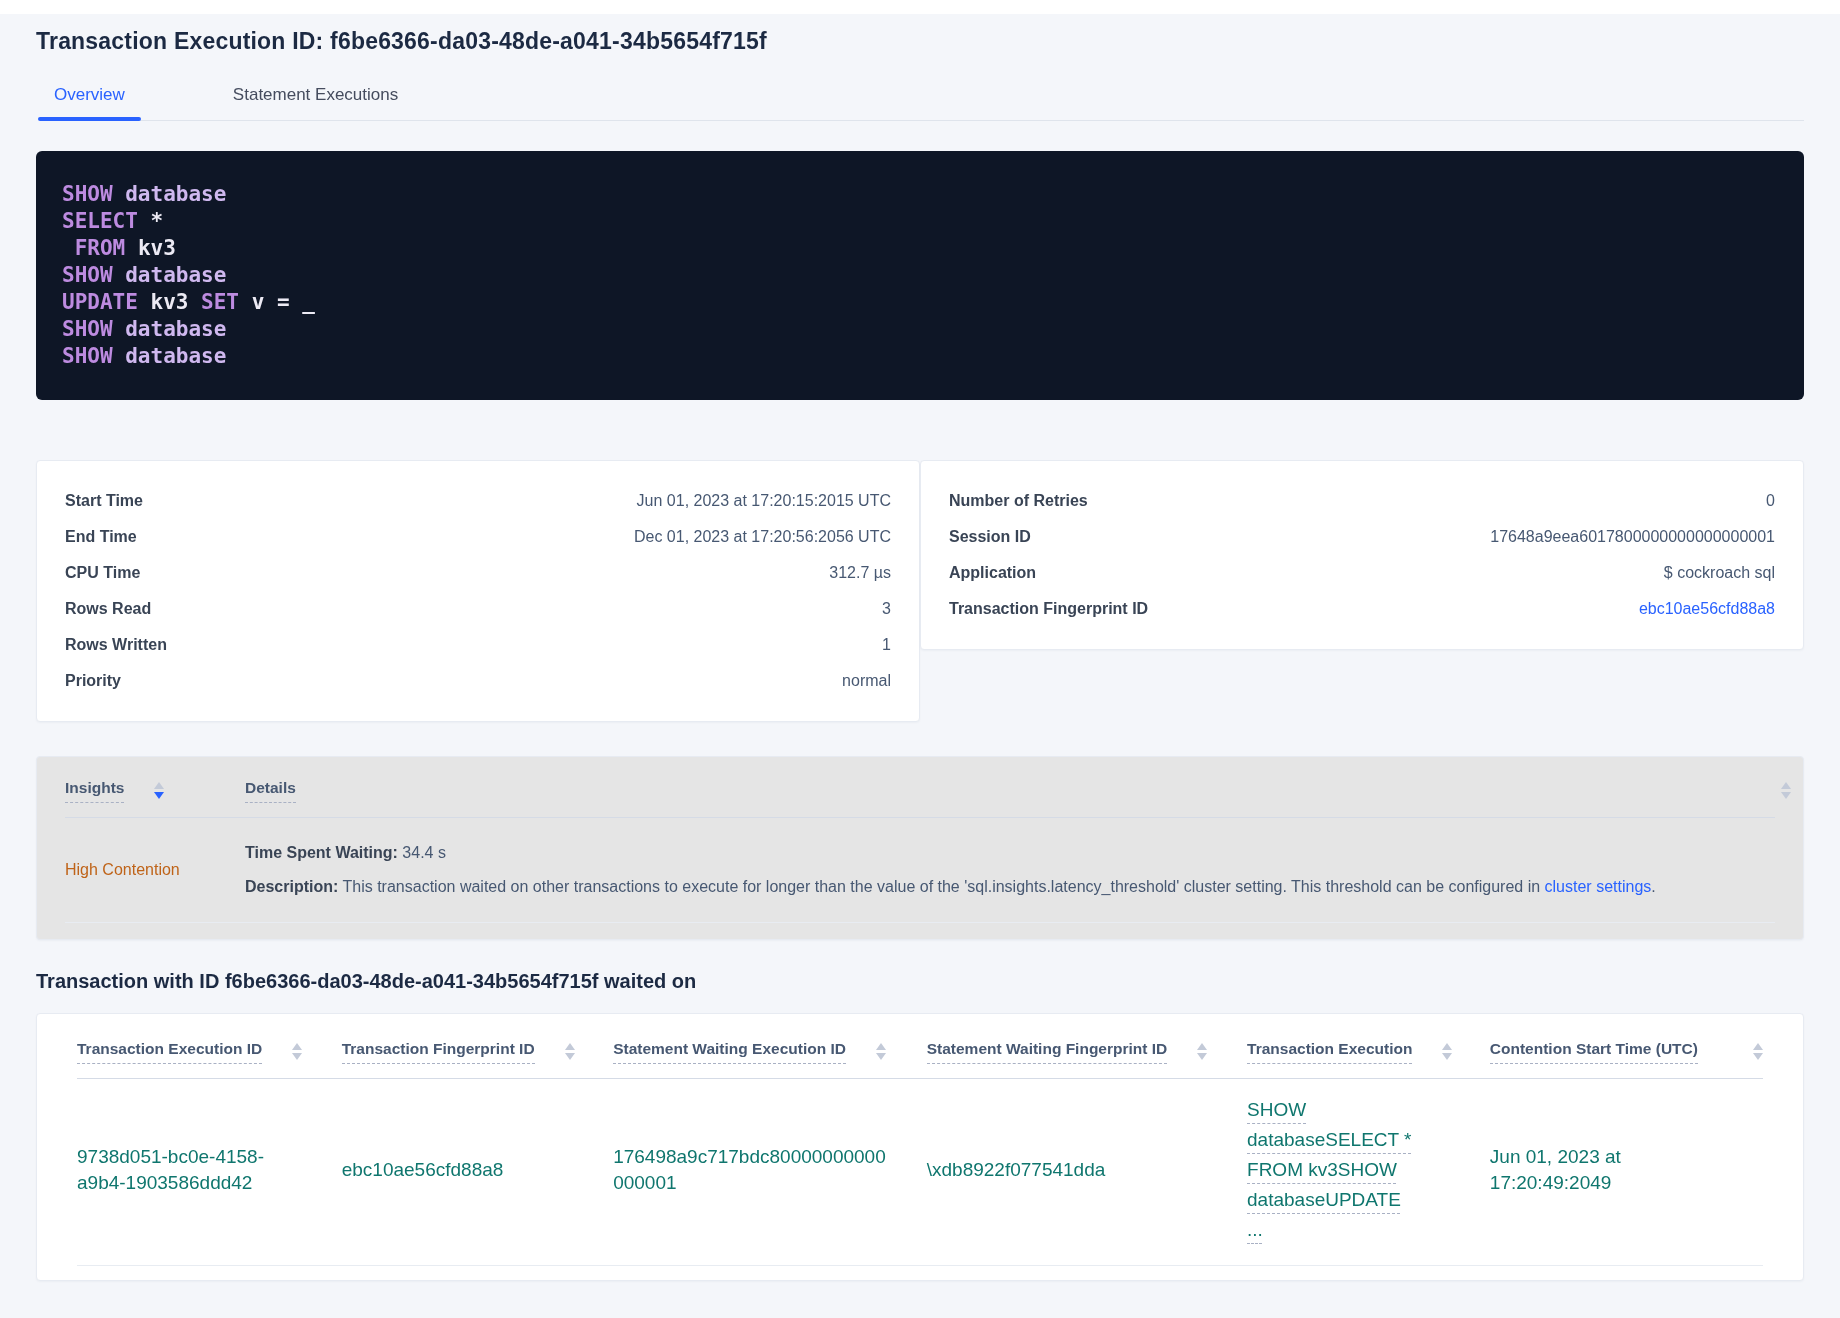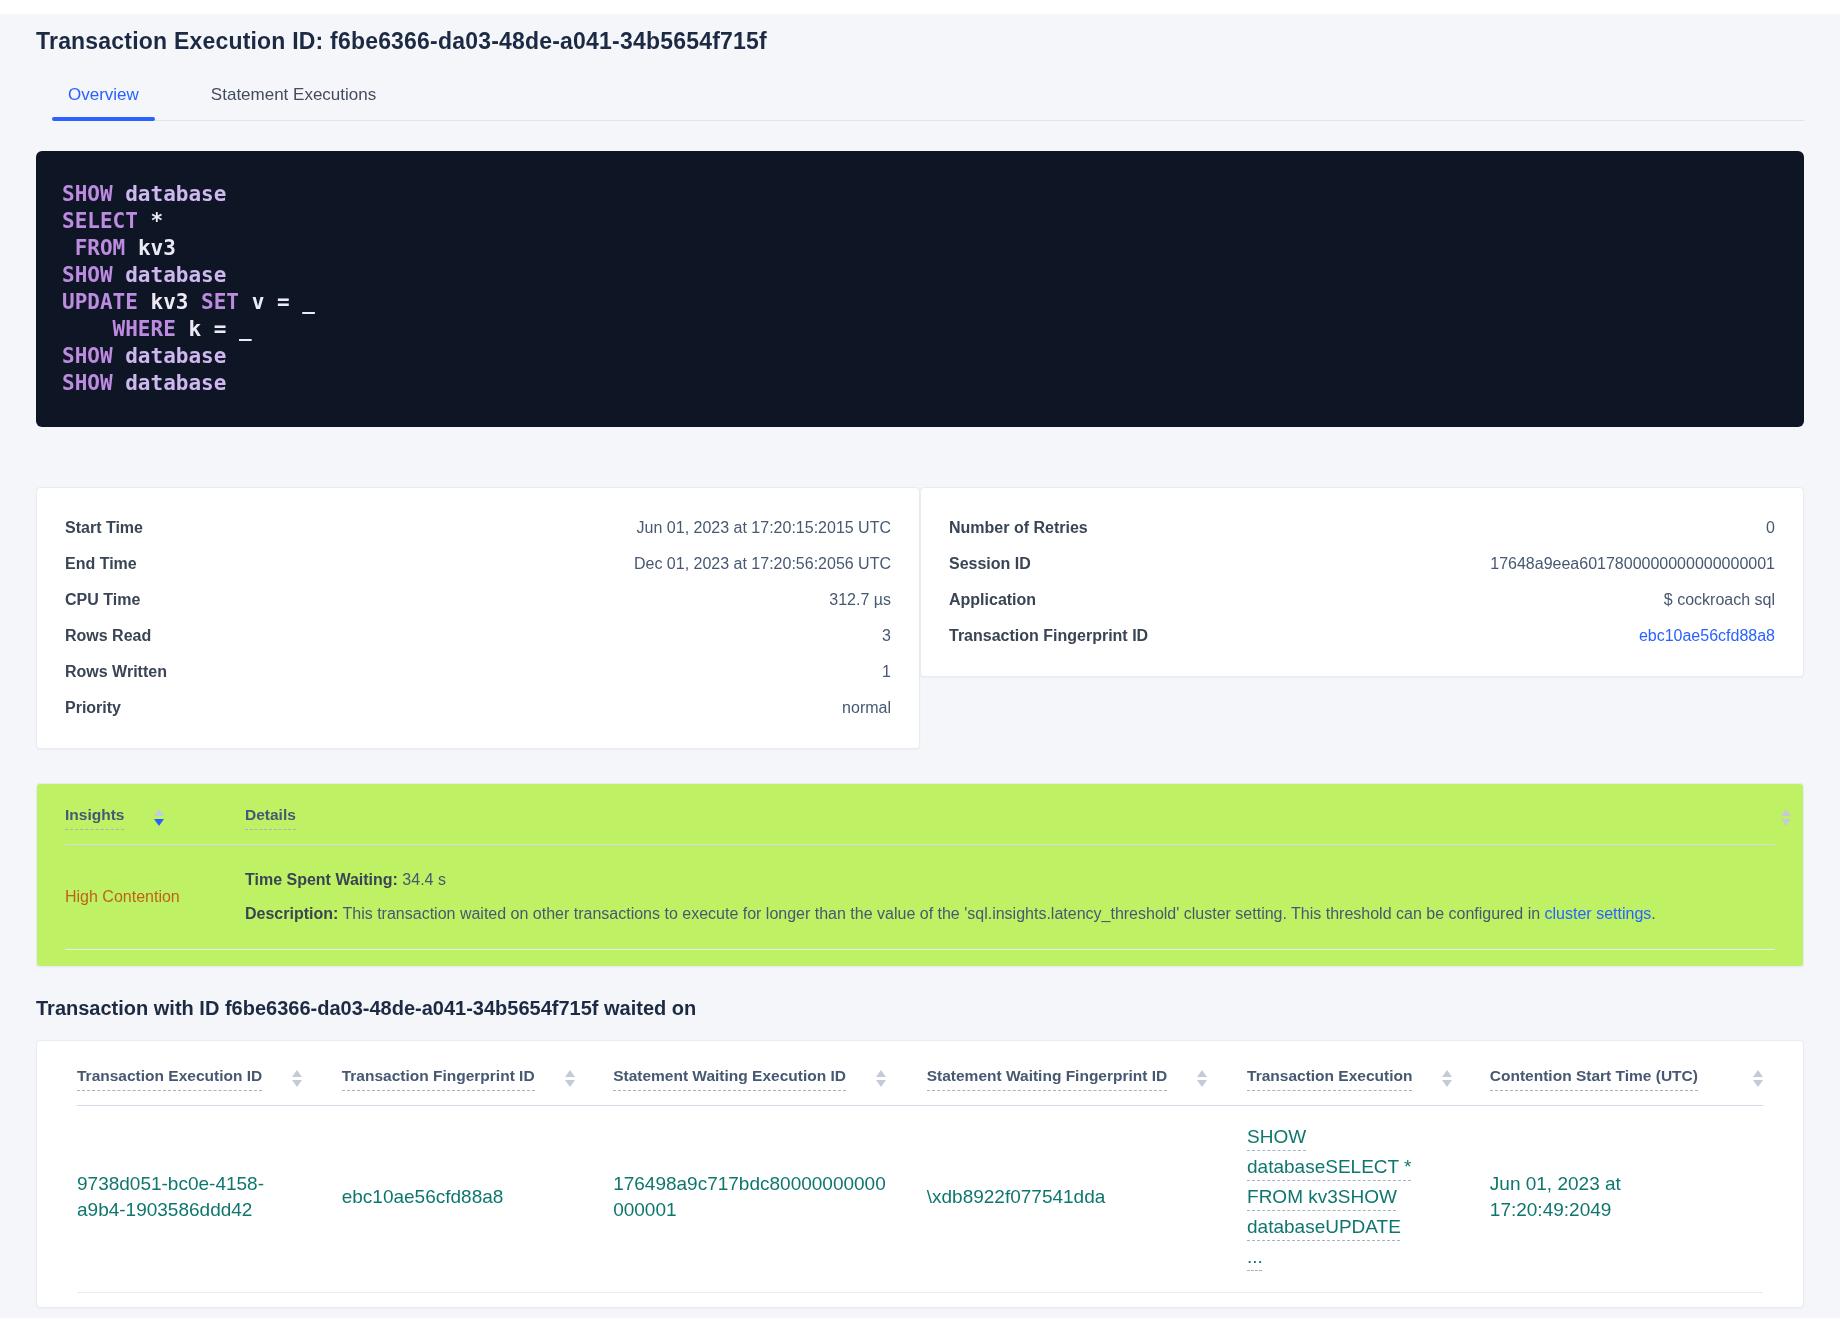--- a/index.html
+++ b/index.html
@@ -9,21 +9,21 @@
     background:#f4f6fa;
     color:#394455;
   }
   .top-strip { height:14px; background:#ffffff; }
   .container { padding:14px 36px 0 36px; }
 
   
   .page-title { font-size:23px; font-weight:bold; color:#1c2a43; letter-spacing:.2px; }
 
   
-  .tabs { display:flex; gap:72px; margin:30px 0 0 32px; border-bottom:1px solid #dfe4ec;text-align:right; }
+  .tabs { display:flex; gap:108px; margin:30px 0 0 18px; border-bottom:1px solid #dfe4ec;text-align:right; }
   .tab { position:relative; padding-bottom:15px; font-size:17px; color:#454c5e; cursor:pointer; }
   .tab.active { color:var(--accent); }
   .tab.active::after { content:''; position:absolute; left:-16px; right:-16px; bottom:-1px; height:4px; background:var(--accent); border-radius:2px; }
 
   
   .sql-box {
     margin-top:30px; background:var(--code-bg); border-radius:6px;
     padding:30px 26px; font-family:"DejaVu Sans Mono","Liberation Mono",monospace;
     font-size:21px; line-height:27px;
   }
@@ -45,21 +45,21 @@
 
   
   .sort-icon { display:inline-flex; flex-direction:column; gap:3px; align-items:center; }
   .tri-up { width:0; height:0; border-left:5.5px solid transparent; border-right:5.5px solid transparent; border-bottom:7px solid #c3cad8; }
   .tri-down { width:0; height:0; border-left:5.5px solid transparent; border-right:5.5px solid transparent; border-top:7px solid #c3cad8; }
   .tri-down.active { border-top-color:var(--accent); }
 
   .dashed-label { display:inline-block; padding-bottom:5px; border-bottom:1px dashed #a9b1c4; font-weight:bold; color:#475872; font-size:15.5px; cursor:default; }
 
   
-  .insights-card { margin-top:34px; background:#bef264; border:1px solid #e7ebf2; border-radius:4px; box-shadow:0 1px 2px rgba(35,49,76,.04); padding:0 28px 16px 28px; }
+  .insights-card { margin-top:34px; background:#e5e5e5; border:1px solid #e7ebf2; border-radius:4px; box-shadow:0 1px 2px rgba(35,49,76,.04); padding:0 28px 16px 28px; }
   .insights-header { display:grid; grid-template-columns:180px 1fr 24px; align-items:start; padding:22px 0 14px 0; border-bottom:1px solid #d5dbe6; }
   .insights-header .hcell { display:flex; align-items:flex-start; }
   .insights-header .sort-icon { margin-left:30px; margin-top:3px; }
   .insights-row { display:grid; grid-template-columns:180px 1fr 24px; padding:22px 0; border-bottom:1px solid #e8ecf2; }
   .insight-badge { align-self:center; color:var(--insight-orange); font-size:16px; }
   .insight-details { font-size:16px; line-height:26px; color:#475872; }
   .insight-details .bold { font-weight:bold; color:#394455; }
   .insight-details .line2 { margin-top:8px; }
   a.inline-link { color:var(--accent); text-decoration:none; cursor:pointer; }
 
@@ -91,21 +91,20 @@
       <div class="tab active">Overview</div>
       <div class="tab">Statement Executions</div>
     </div>
 
   <div class="sql-box" id="sql-box">
       <div class="code-line"><span class="tok-kw">SHOW</span><span class="tok-id"> database</span></div>
       <div class="code-line"><span class="tok-kw">SELECT</span><span class="tok-pl"> *</span></div>
       <div class="code-line"><span class="tok-pl"> </span><span class="tok-kw">FROM</span><span class="tok-pl"> kv3</span></div>
       <div class="code-line"><span class="tok-kw">SHOW</span><span class="tok-id"> database</span></div>
       <div class="code-line"><span class="tok-kw">UPDATE</span><span class="tok-pl"> kv3 </span><span class="tok-kw">SET</span><span class="tok-pl"> v = _</span></div>
-      <div class="code-line"><span class="tok-pl">    </span><span class="tok-kw">WHERE</span><span class="tok-pl"> k = _</span></div>
       <div class="code-line"><span class="tok-kw">SHOW</span><span class="tok-id"> database</span></div>
       <div class="code-line"><span class="tok-kw">SHOW</span><span class="tok-id"> database</span></div>
     </div>
 
   <div class="cards-row">
     <div class="card" id="card-left">
         <div class="kv-row">
           <span class="kv-label">Start Time</span>
           <span class="kv-value">Jun 01, 2023 at 17:20:15:2015 UTC</span>
         </div>

